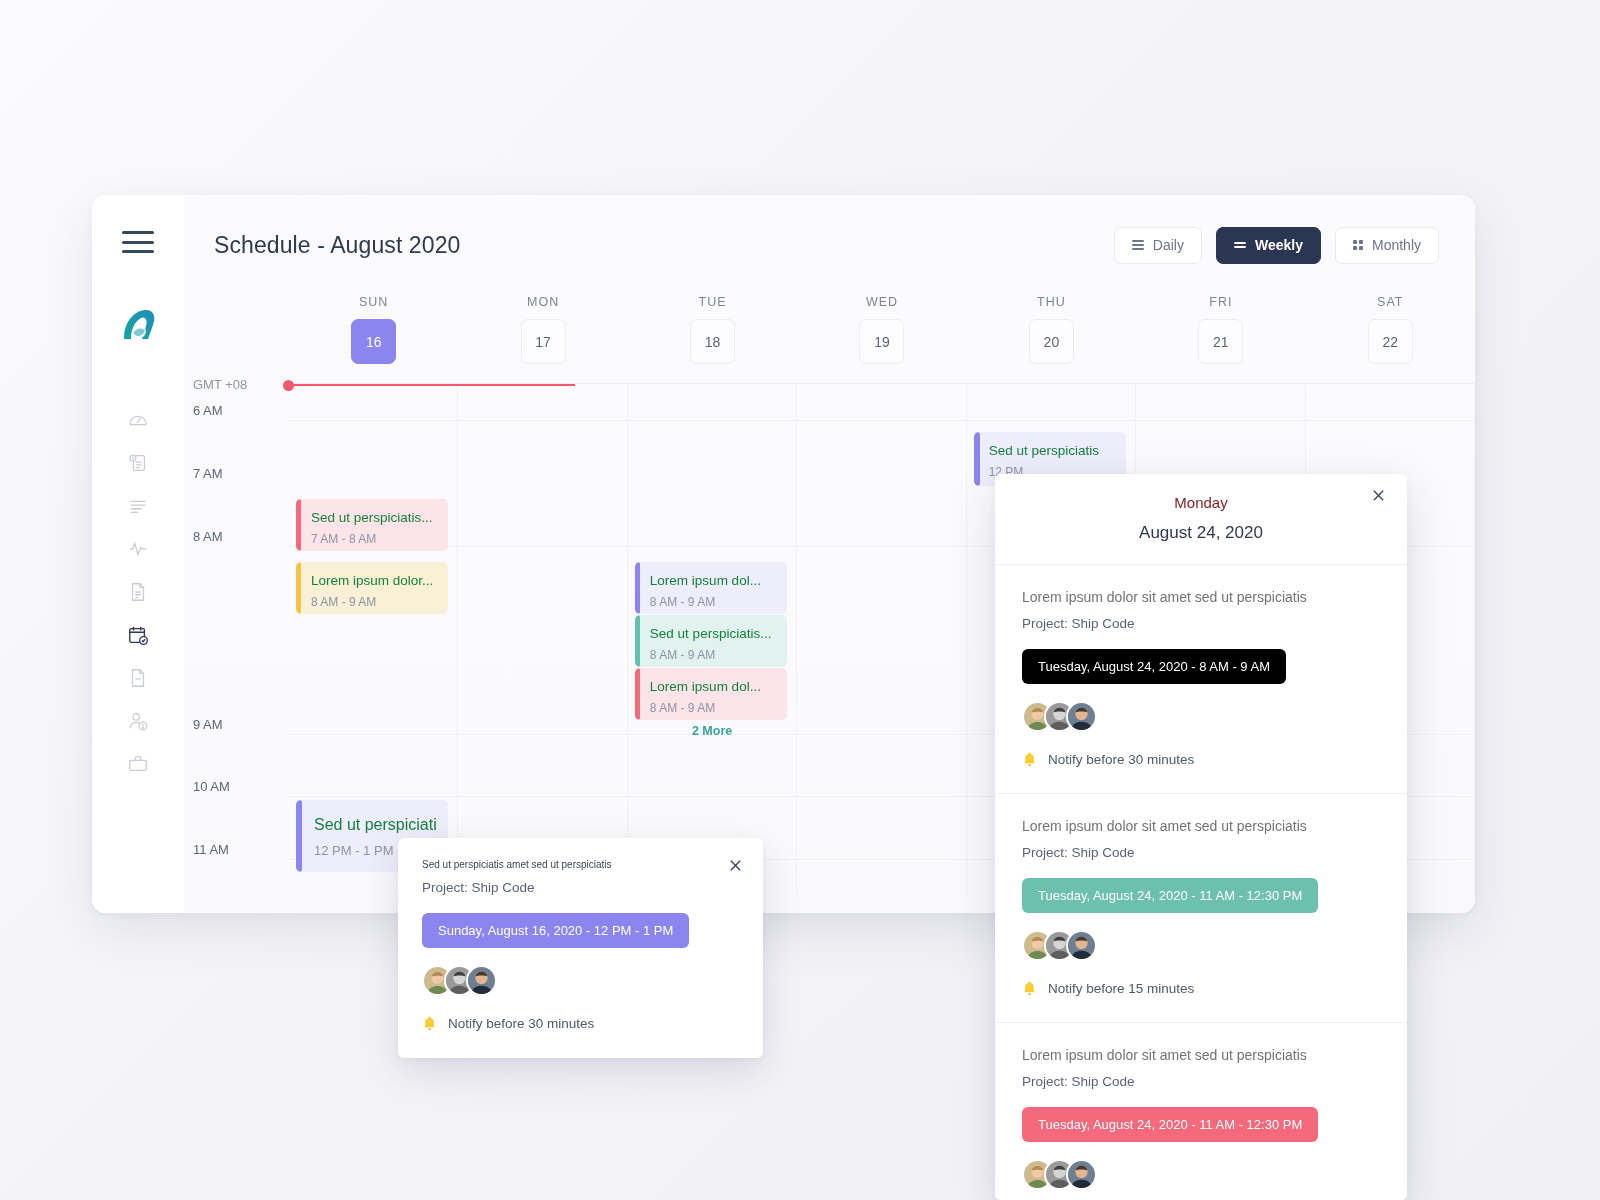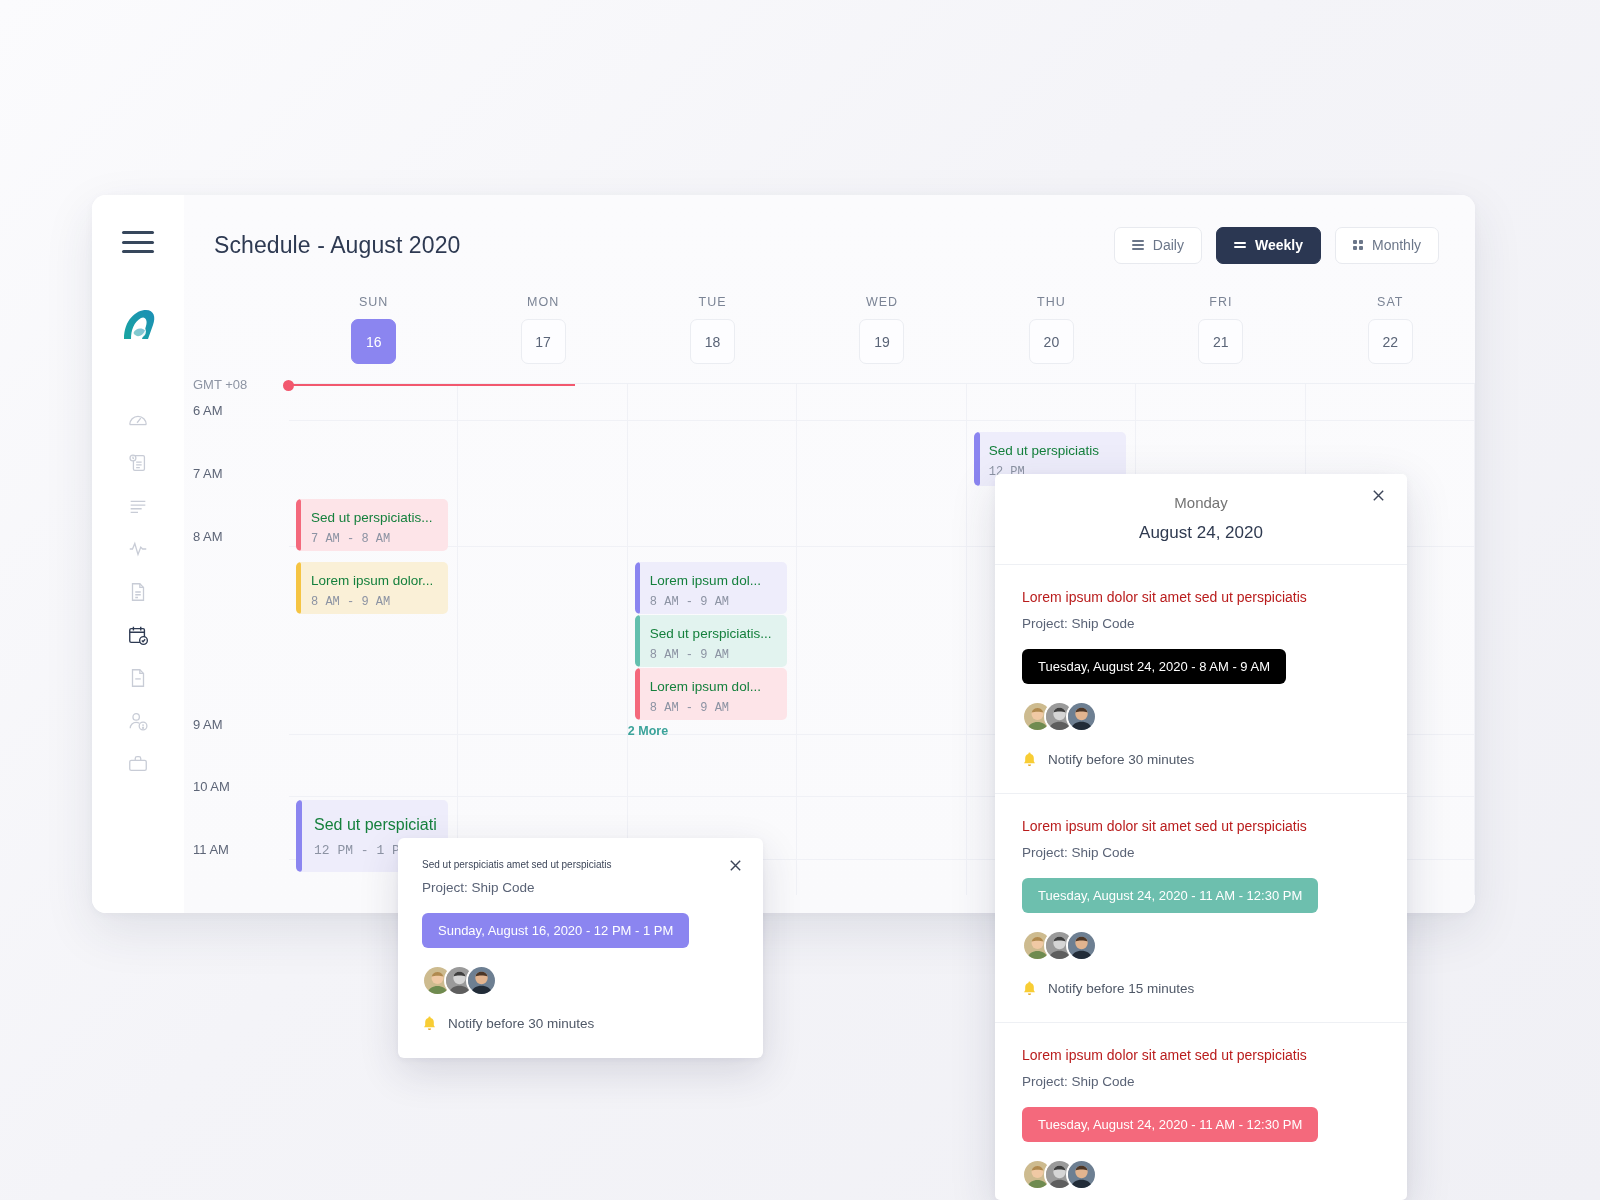--- a/index.html
+++ b/index.html
@@ -98,25 +98,25 @@
   .nowdot { position: absolute; left: -6px; top: -4.5px; width: 11px; height: 11px;
             border-radius: 50%; background: #f2586e; }
   
   .ev {
     position: absolute; left: 7px; right: 9px;
     border-radius: 5px; overflow: hidden; cursor: pointer;
     padding: 11px 12px 0 15px; z-index: 4;
   }
   .ev::before { content:""; position:absolute; left:0; top:0; bottom:0; width:5px; border-radius:3px; }
   .ev-t { font-size: 13.5px; color: #15803d; white-space: nowrap; overflow: hidden; }
-  .ev-s { font-size: 12px; color: #8c93a3; margin-top: 7px; font-family: Liberation Mono, monospace; }
+  .ev-s { font-size: 12px; color: #8c93a3; margin-top: 7px; }
   .ev.big { padding: 16px 12px 0 18px; }
   .ev.big .ev-t { font-size: 16px; }
   .ev.big .ev-s { font-size: 13px; margin-top: 9px; }
-  .more { position: absolute; left: 0; right: 0; text-align: left;
+  .more { position: absolute; left: 0; right: 0; text-align: center;
           font-size: 12.5px; color: #3ba39a; font-weight: 700; cursor: pointer; z-index: 5; }
 
   
   .popup {
     position: absolute; left: 398px; top: 838px; width: 365px;
     background: #fff; border-radius: 6px;
     box-shadow: 0 14px 40px rgba(40,45,80,.14), 0 2px 6px rgba(40,45,80,.05);
     padding: 21px 24px 26px 24px; z-index: 30;
   }
   .pu-title { font-size: 10px; color: #3d4659; padding-right: 26px; }
@@ -135,26 +135,26 @@
   .bell { width: 15px; height: 17px; }
 
   
   .side-panel {
     position: absolute; left: 995px; top: 474px; width: 412px; height: 726px;
     background: #fff; border-radius: 5px;
     box-shadow: 0 14px 46px rgba(40,45,80,.15), 0 2px 8px rgba(40,45,80,.05);
     z-index: 40; overflow: hidden;
   }
   .sp-head { padding: 20px 0 21px 0; text-align: center; border-bottom: 1px solid #eef0f4; position: relative; }
-  .sp-day { font-size: 15px; color: #737373; }
+  .sp-day { font-size: 15px; color: #7f1d1d; }
   .sp-date { font-size: 17px; color: #2f3a50; margin-top: 12px; font-weight: 400; }
   .sp-x { position: absolute; right: 21px; top: 14px; cursor: pointer; }
   .sp-item { padding: 24px 27px 25px 27px; border-bottom: 1px solid #eef0f4; }
   .sp-item:last-child { border-bottom: none; }
-  .sp-t { font-size: 14px; color: #b91c1c; }
+  .sp-t { font-size: 14px; color: #737373; }
   .sp-p { font-size: 13.5px; color: #5a6376; margin-top: 11px; }
   .x-glyph { display:block; }
 </style>
 </head>
 <body>
 
 <div class="page">
   <div class="app-card">
 
     <div class="sidebar">

